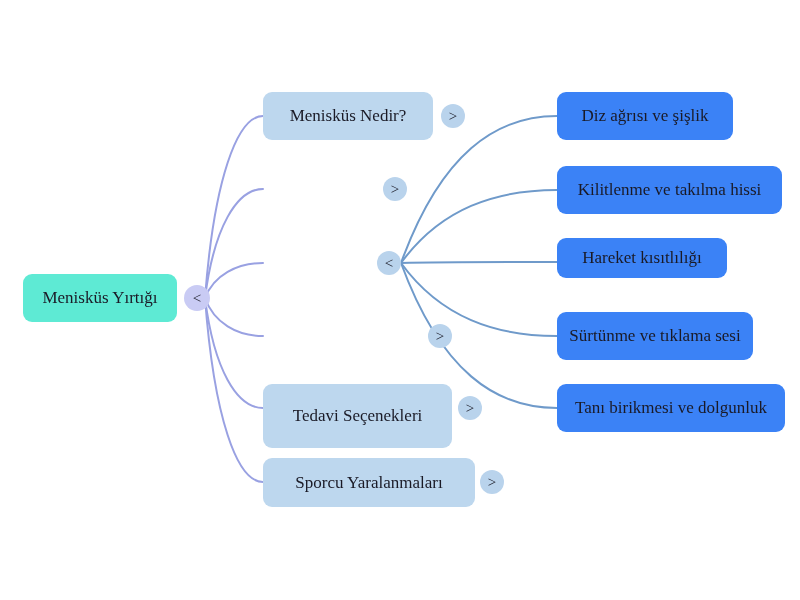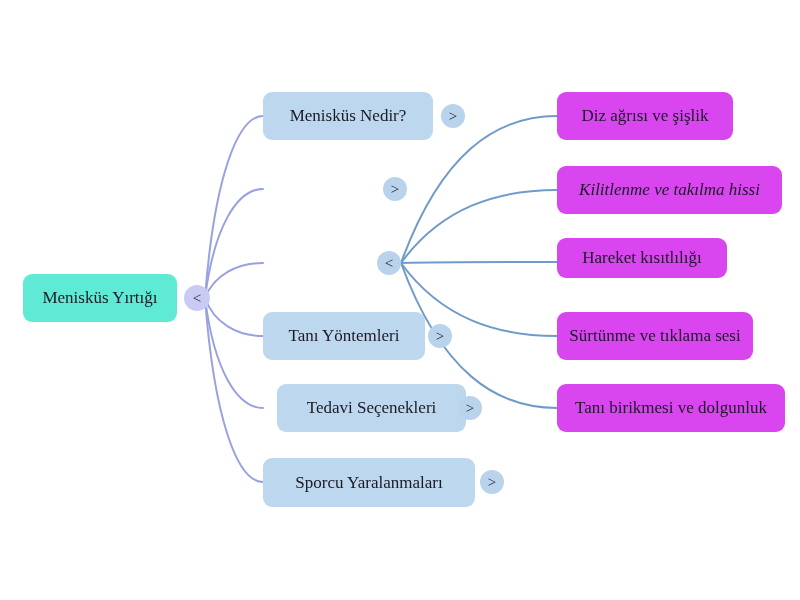--- a/index.html
+++ b/index.html
@@ -15,41 +15,41 @@
     position:absolute;
     border-radius:9px;
     display:flex;align-items:center;justify-content:center;
     font-size:17px;color:#1a1a26;
     white-space:nowrap;
     box-sizing:border-box;
     padding:0 4px;
   }
   .root-node{background:#5eead4;}
   .topic-node{background:#bdd7ee;}
-  .symptom-node{background:#d946ef;}
+  .symptom-node{background:#3b82f6;}
   .btn{
     position:absolute;
     width:24px;height:24px;border-radius:50%;
     display:flex;align-items:center;justify-content:center;
     font-size:15px;color:#1a1a26;
     background:#b9d3ec;
     cursor:pointer;
     line-height:1;
   }
   .btn-root{width:26px;height:26px;background:#c9cbf4;}
   
   .n-root{left:23px;top:274px;width:154px;height:48px;}
   .n-t1{left:263px;top:92px;width:170px;height:48px;}
   .n-t2{left:263px;top:165px;width:109px;height:48px;}
   .n-t3{left:263px;top:239px;width:104px;height:48px;}
   .n-t4{left:263px;top:312px;width:162px;height:48px;}
-  .n-t5{left:277px;top:384px;width:189px;height:48px;align-items:center;}
+  .n-t5{left:263px;top:384px;width:189px;height:64px;align-items:center;}
   .n-t6{left:263px;top:458px;width:212px;height:49px;}
   .n-s1{left:557px;top:92px;width:176px;height:48px;}
-  .n-s2{left:557px;top:166px;width:225px;height:48px;font-style:italic;}
+  .n-s2{left:557px;top:166px;width:225px;height:48px;}
   .n-s3{left:557px;top:238px;width:170px;height:40px;}
   .n-s4{left:557px;top:312px;width:196px;height:48px;}
   .n-s5{left:557px;top:384px;width:228px;height:48px;}
   
   .b-root{left:184px;top:285px;}
   .b-t1{left:441px;top:104px;}
   .b-t2{left:383px;top:177px;}
   .b-t3{left:377px;top:251px;}
   .b-t4{left:428px;top:324px;}
   .b-t5{left:458px;top:396px;}
@@ -95,23 +95,20 @@
   </div>
 
   <div class="btn b-t2">
     <span>&gt;</span>
   </div>
 
   <div class="btn b-t3">
     <span>&lt;</span>
   </div>
 
-  <div class="node topic-node n-t4">
-    <span>Tanı Yöntemleri</span>
-  </div>
   <div class="btn b-t4">
     <span>&gt;</span>
   </div>
 
   <div class="node topic-node n-t5">
     <span>Tedavi Seçenekleri</span>
   </div>
   <div class="btn b-t5">
     <span>&gt;</span>
   </div>

